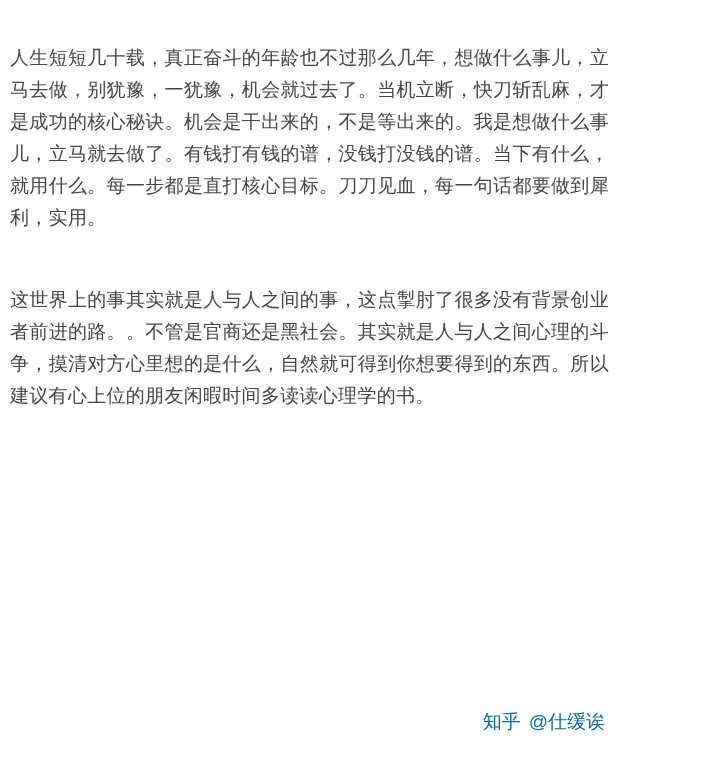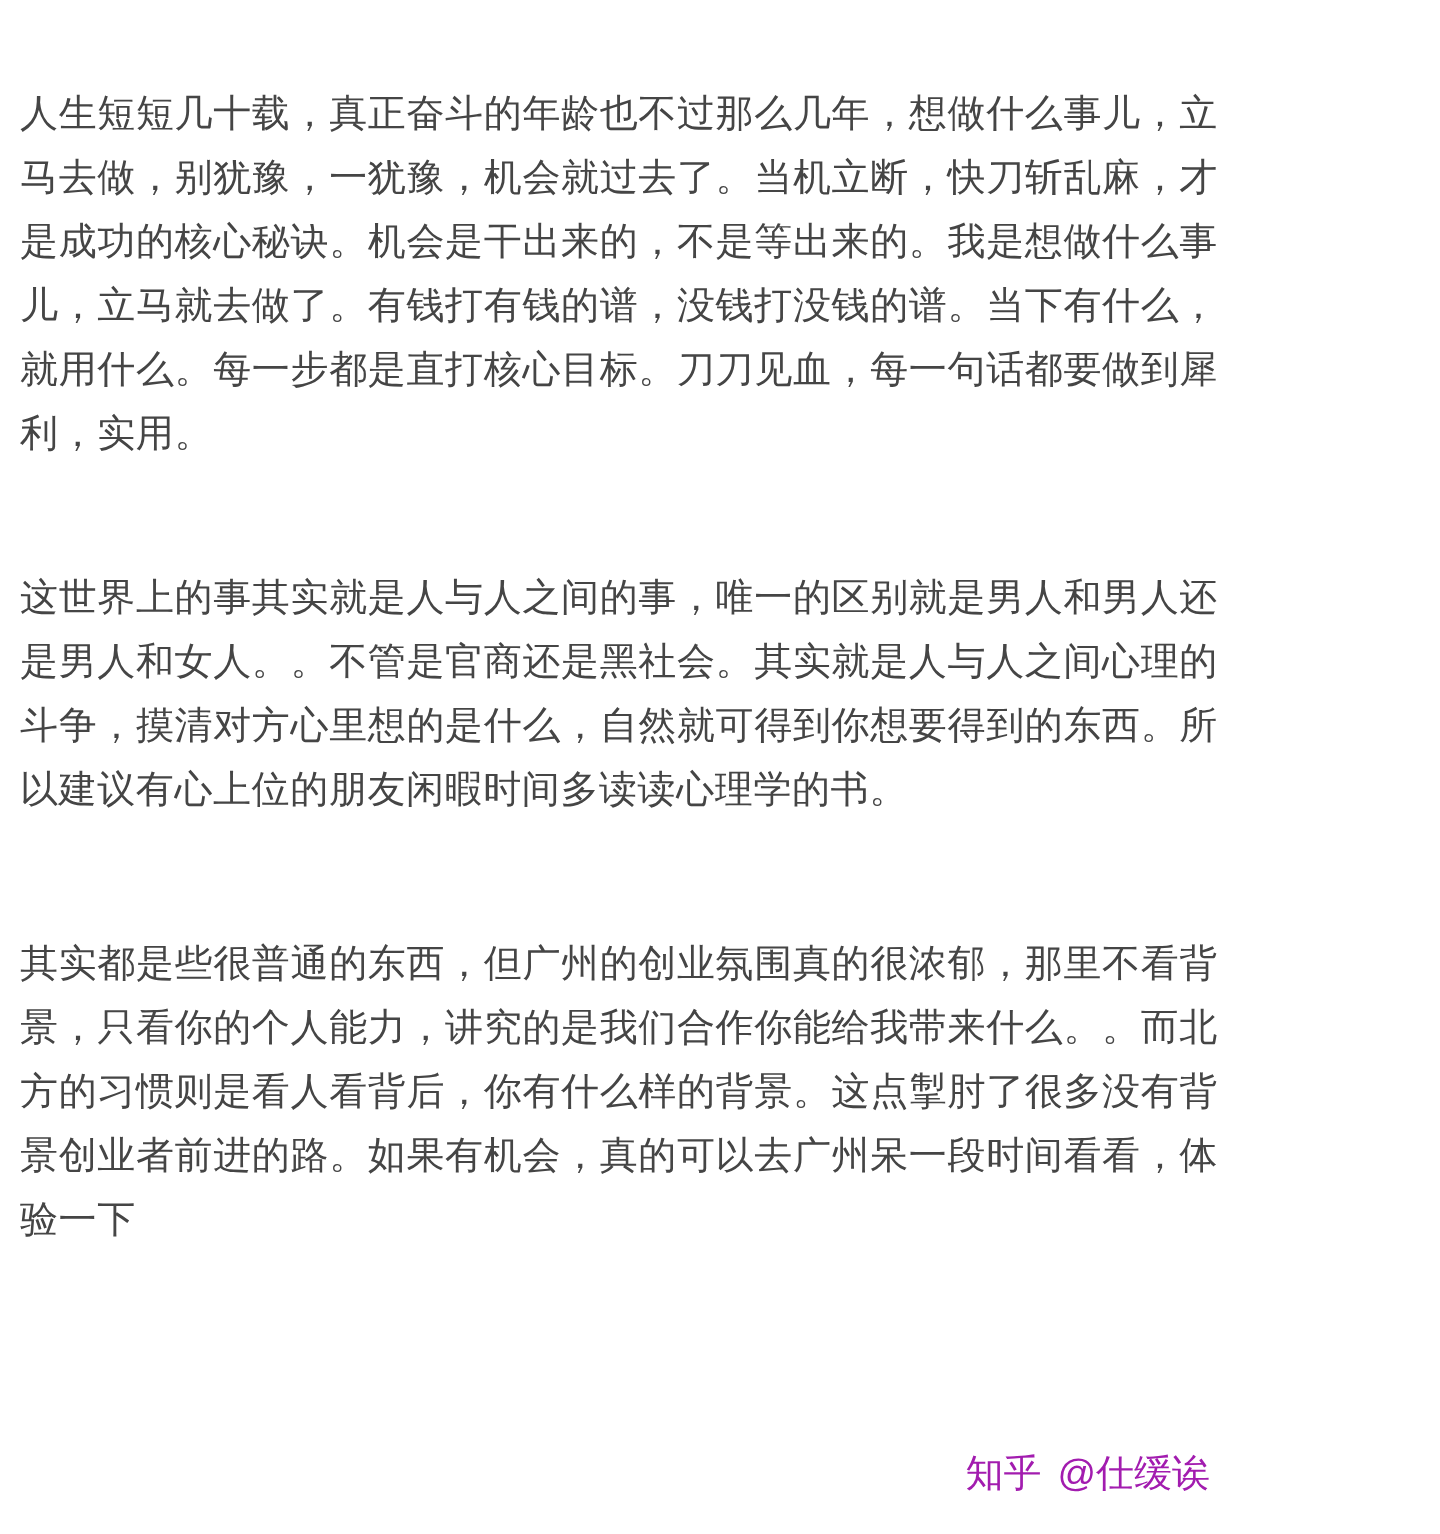--- a/index.html
+++ b/index.html
@@ -31,37 +31,36 @@
   }
   .content p.gap-xl {
     margin-bottom: 55px;
   }
   .content p.gap-sm {
     margin-bottom: 27px;
   }
   .watermark {
     position: absolute;
     right: 14px;
-    bottom: 18px;
+    bottom: 34px;
     font-size: 19px;
     line-height: 22px;
-    color: #a21caf;
+    color: #0369a1;
     white-space: nowrap;
     user-select: none;
   }
   .watermark .handle {
     margin-left: 8px;
   }
 </style>
 </head>
 <body>
 
 <div class="page">
   <article class="content">
     <p class="gap-lg">人生短短几十载，真正奋斗的年龄也不过那么几年，想做什么事儿，立马去做，别犹豫，一犹豫，机会就过去了。当机立断，快刀斩乱麻，才是成功的核心秘诀。机会是干出来的，不是等出来的。我是想做什么事儿，立马就去做了。有钱打有钱的谱，没钱打没钱的谱。当下有什么，就用什么。每一步都是直打核心目标。刀刀见血，每一句话都要做到犀利，实用。</p>
-    <p class="gap-xl">这世界上的事其实就是人与人之间的事，唯一的区别就是男人和男人还是男人和女人。。不管是官商还是黑社会。其实就是人与人之间心理的斗争，摸清对方心里想的是什么，自然就可得到你想要得到的东西。所以建议有心上位的朋友闲暇时间多读读心理学的书。</p>
-    <p>其实都是些很普通的东西，但广州的创业氛围真的很浓郁，那里不看背景，只看你的个人能力，讲究的是我们合作你能给我带来什么。。而北方的习惯则是看人看背后，你有什么样的背景。这点掣肘了很多没有背景创业者前进的路。如果有机会，真的可以去广州呆一段时间看看，体验一下</p>
+    <p class="gap-xl">这世界上的事其实就是人与人之间的事，这点掣肘了很多没有背景创业者前进的路。。不管是官商还是黑社会。其实就是人与人之间心理的斗争，摸清对方心里想的是什么，自然就可得到你想要得到的东西。所以建议有心上位的朋友闲暇时间多读读心理学的书。</p>
   </article>
 
   <div class="watermark">
     <span class="brand">知乎</span><span class="handle">@仕缓诶</span>
   </div>
 </div>
 
 </body></html>

